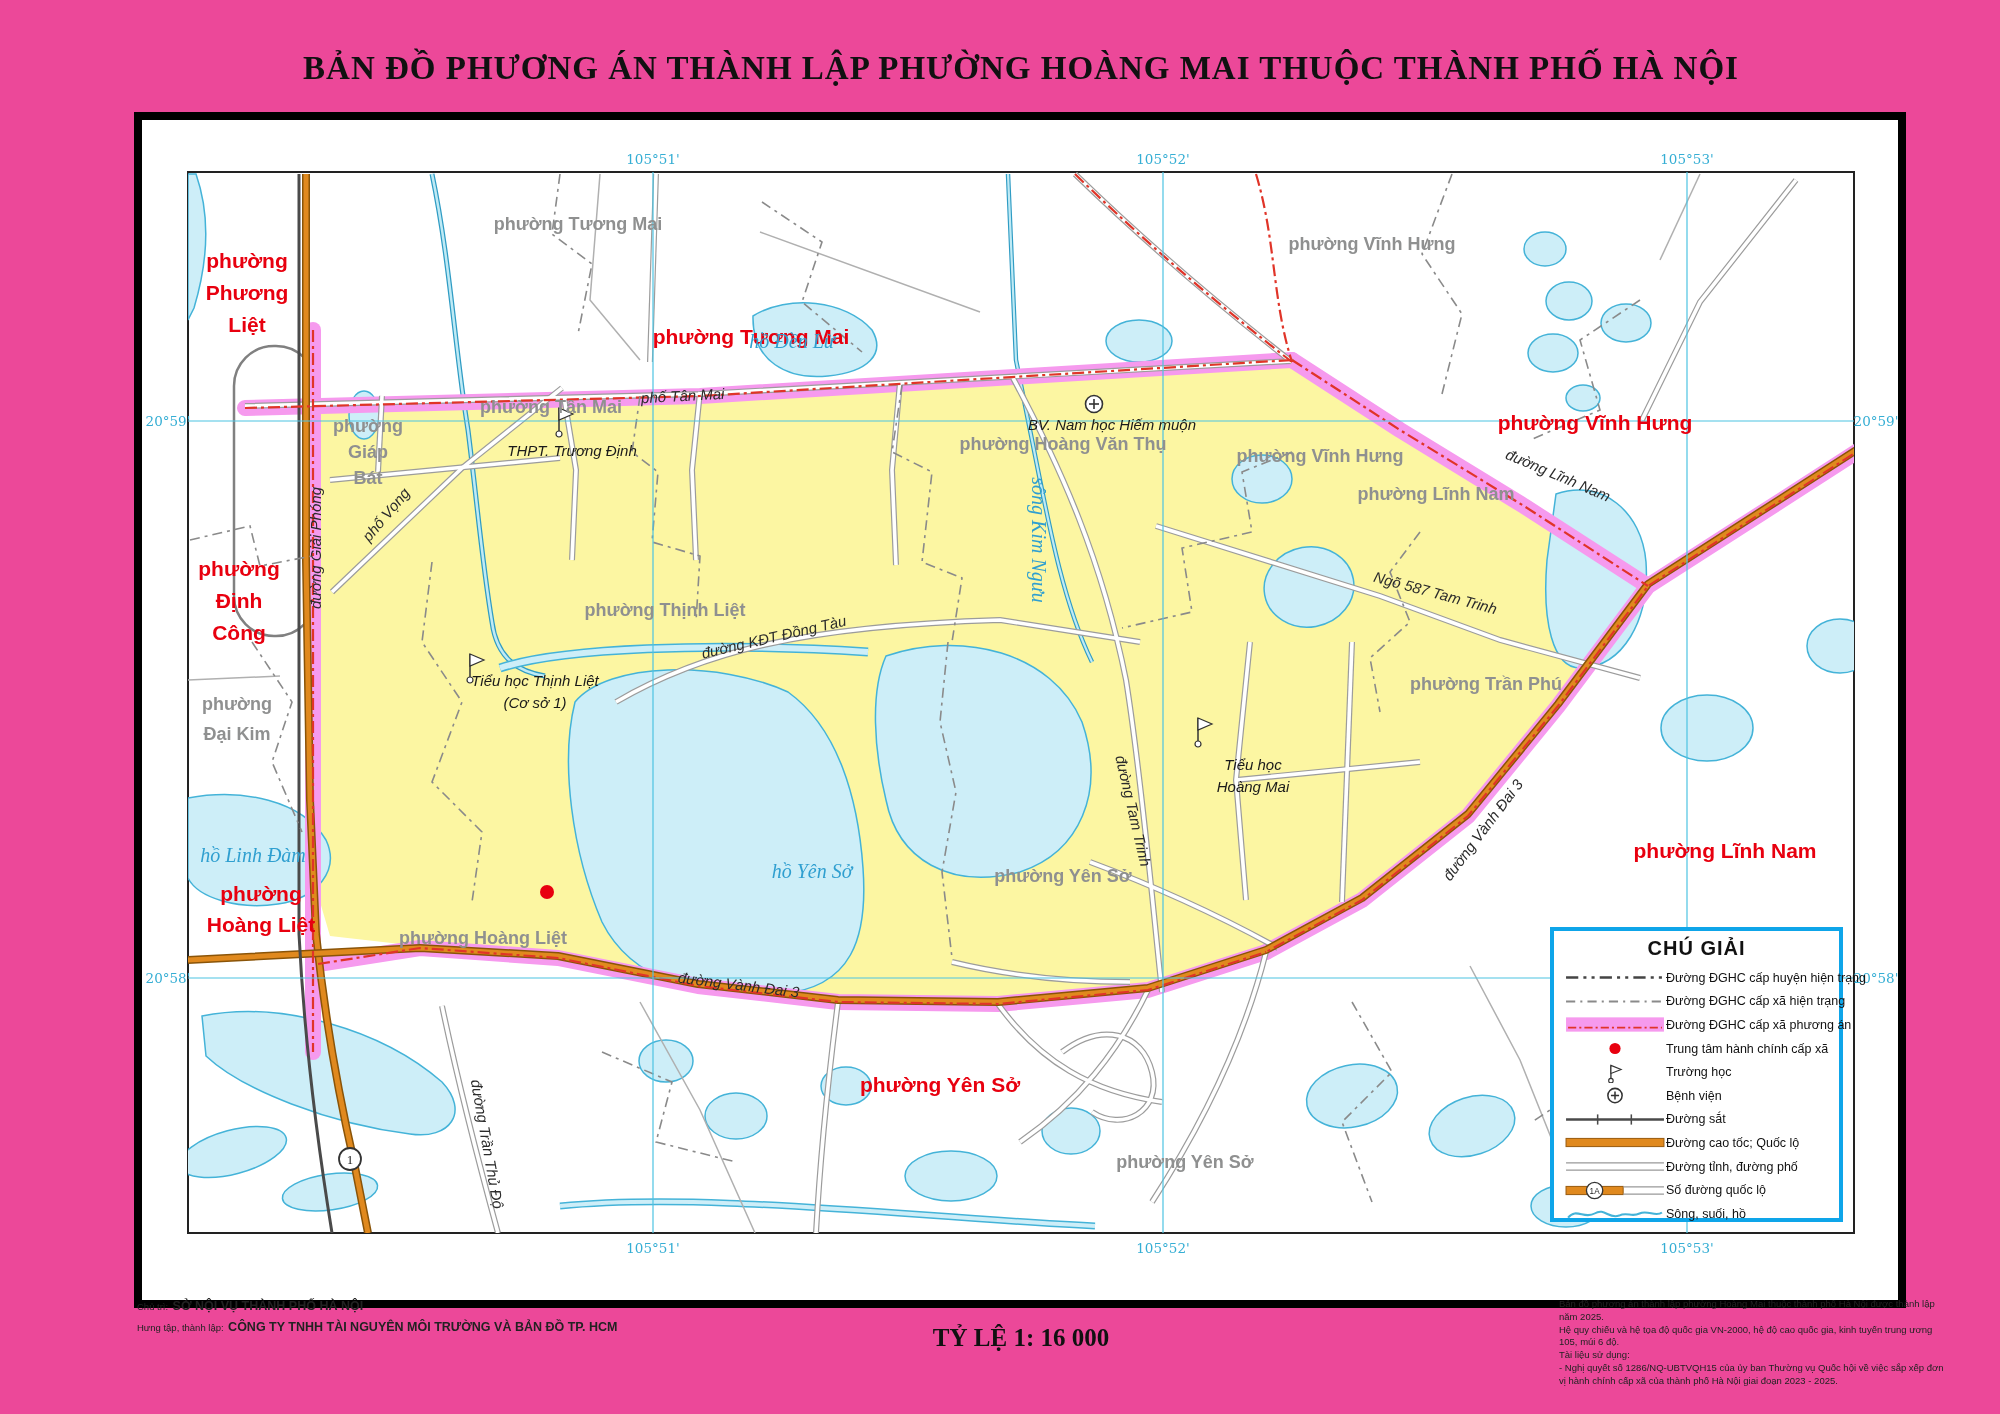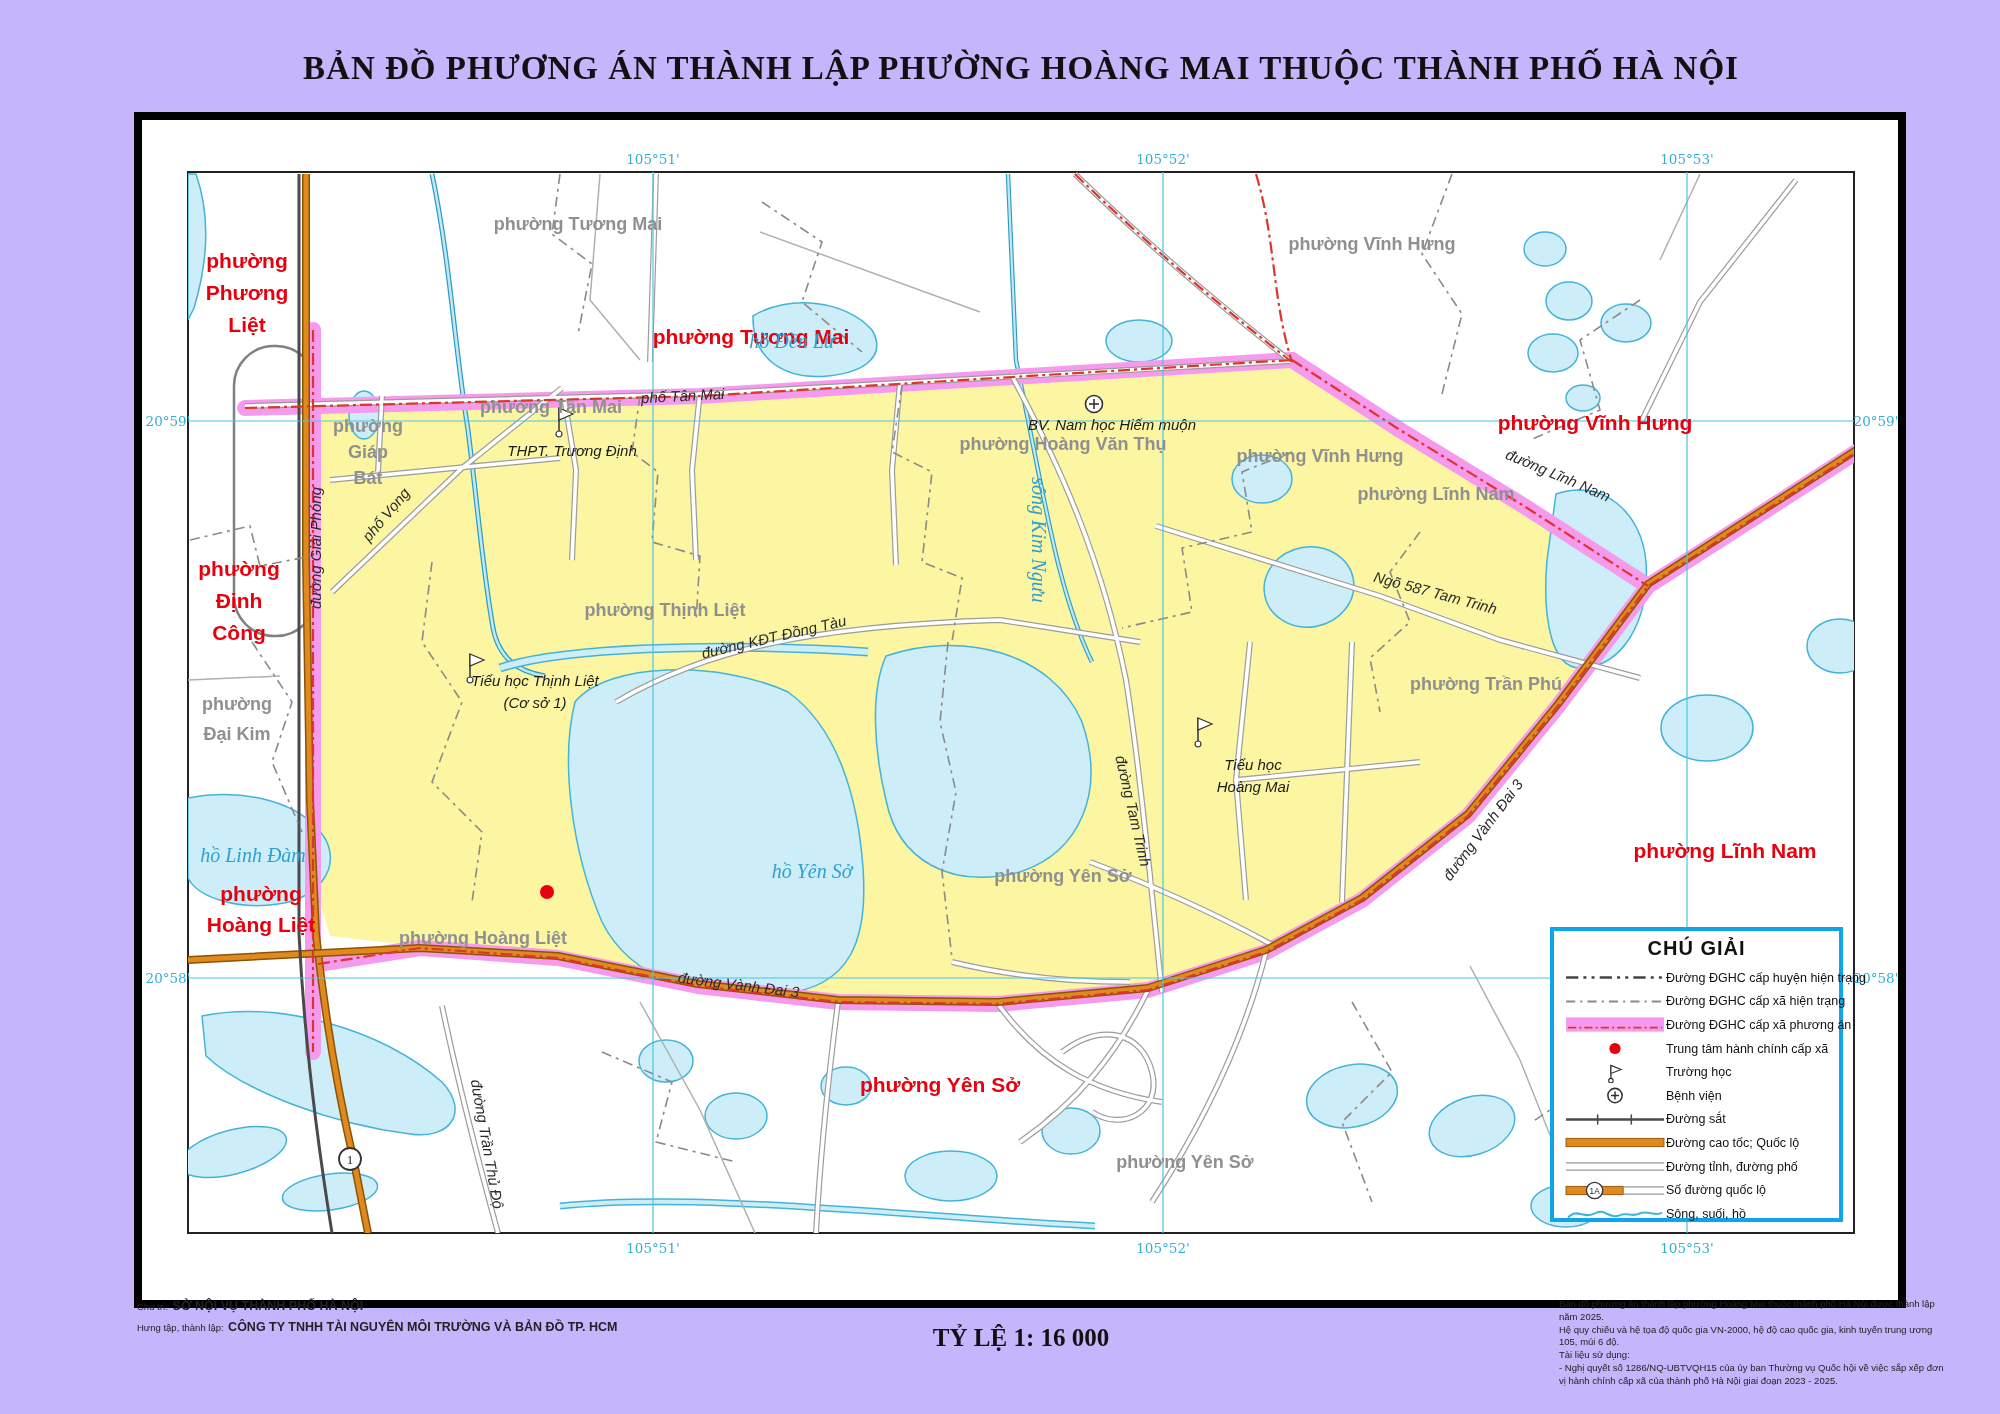--- a/index.html
+++ b/index.html
@@ -1,16 +1,16 @@
 <!DOCTYPE html>
 <html><head>
 <meta charset="utf-8">
 <style>
   html,body{margin:0;padding:0;background:#fff;}
-  .page{position:relative;width:2000px;height:1414px;background:#c4b5fd;overflow:hidden;
+  .page{position:relative;width:2000px;height:1414px;background:#ec4899;overflow:hidden;
         font-family:"Liberation Sans",sans-serif;}
   .map-title{position:absolute;left:188px;top:50px;width:1666px;text-align:center;
         font-family:"Liberation Serif",serif;font-weight:bold;font-size:33px;color:#111;letter-spacing:1px;}
   .scale-label{position:absolute;left:188px;top:1324px;width:1666px;text-align:center;
         font-family:"Liberation Serif",serif;font-weight:bold;font-size:25px;color:#111;}
   .credits{position:absolute;left:137px;top:1296px;color:#222;}
   .credits .row{margin-bottom:3px;}
   .credits .small{font-size:9.5px;}
   .credits .big{font-size:12.5px;font-weight:bold;}
   .notes{position:absolute;left:1559px;top:1298px;width:394px;font-size:9.5px;line-height:1.35;color:#222;}

